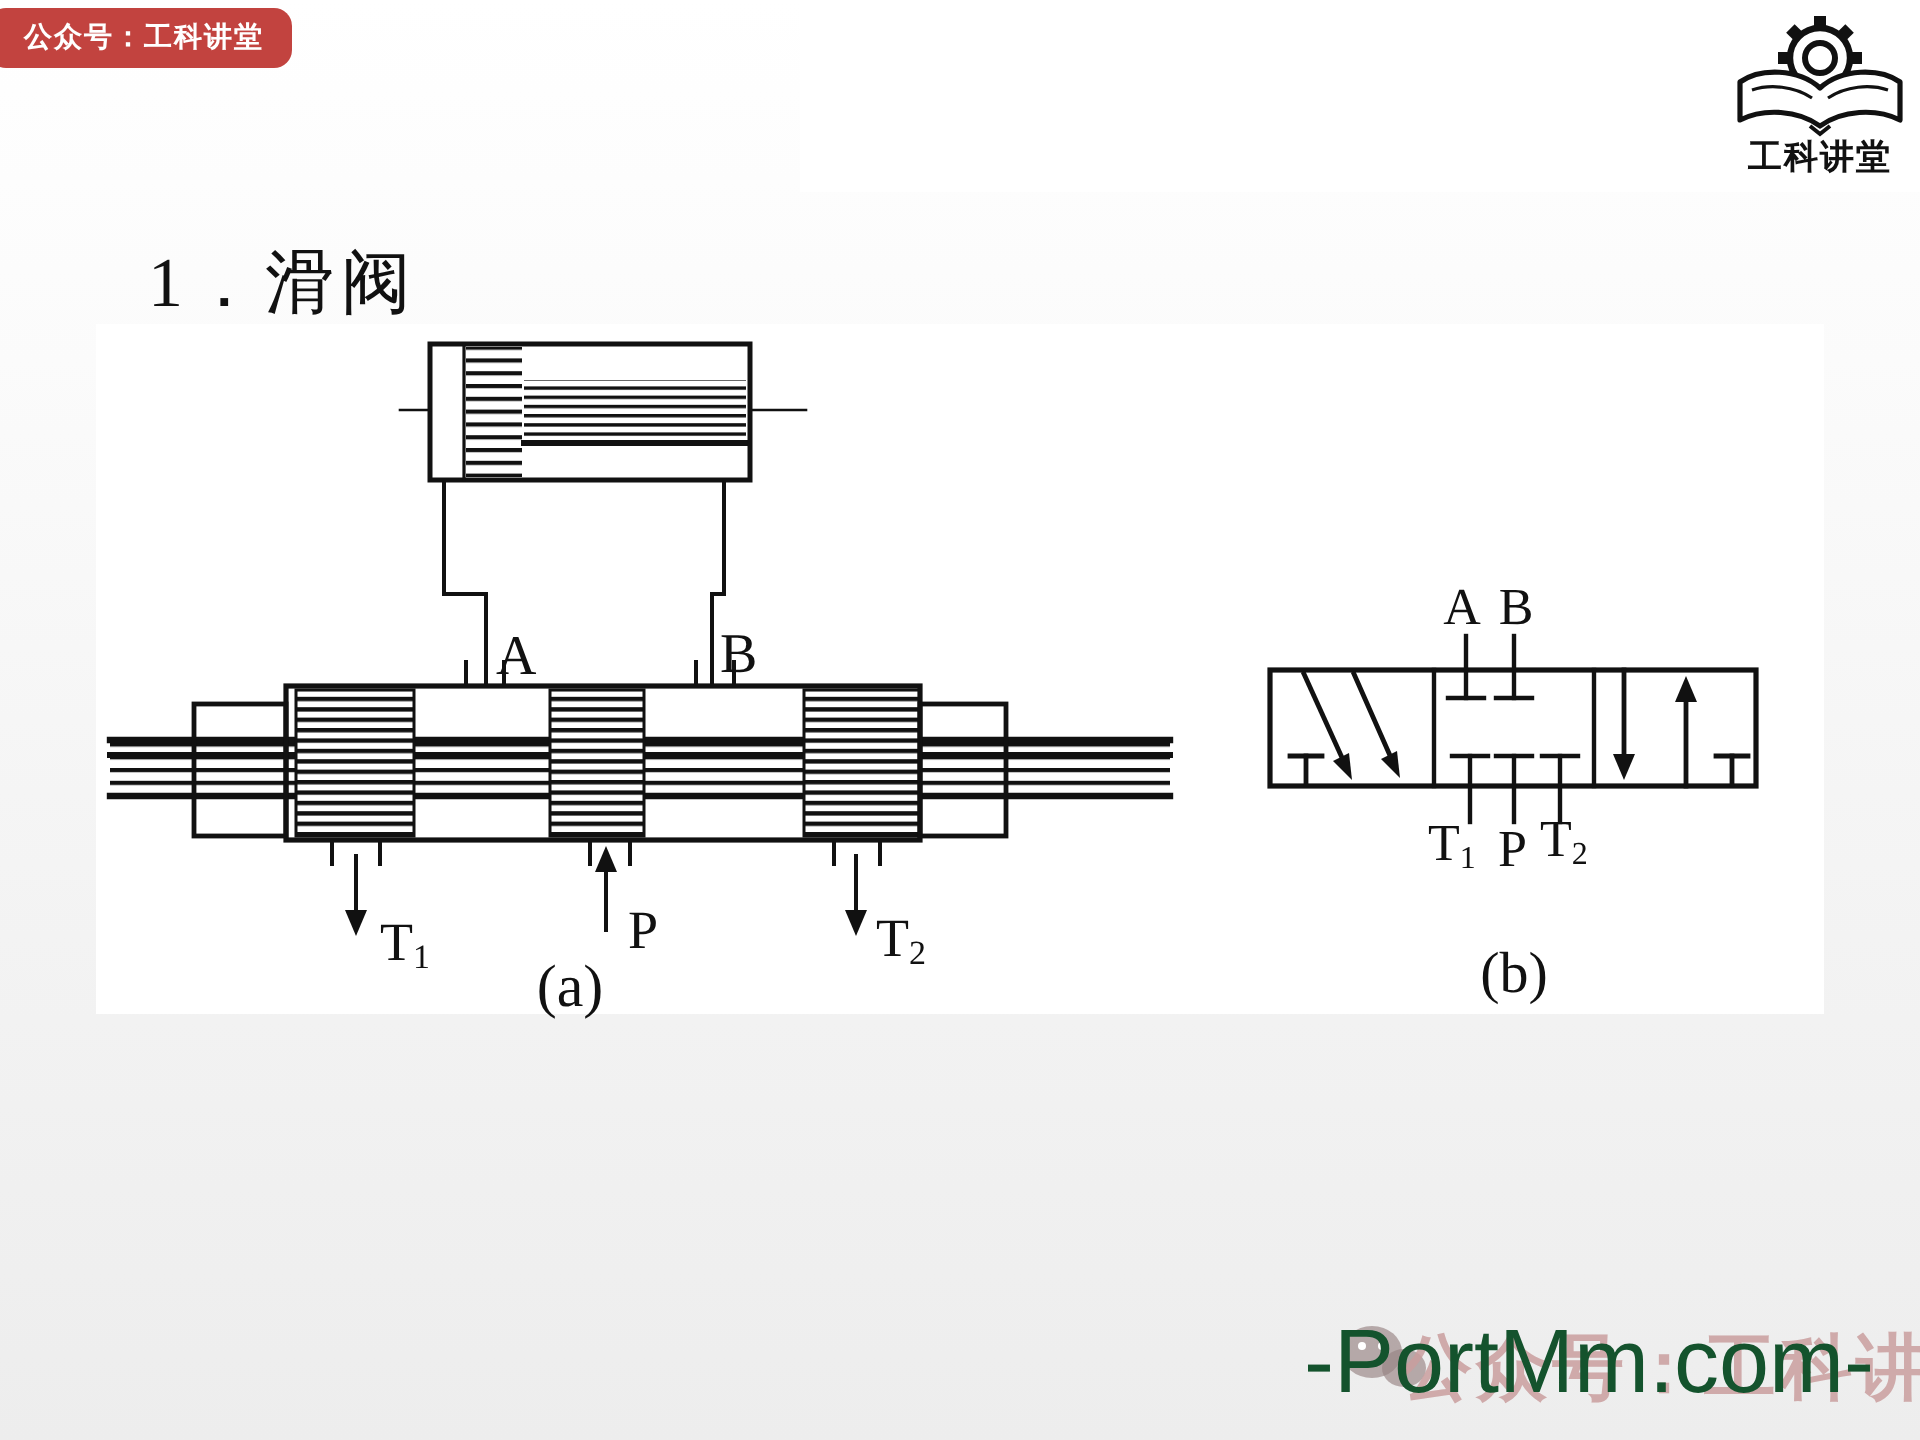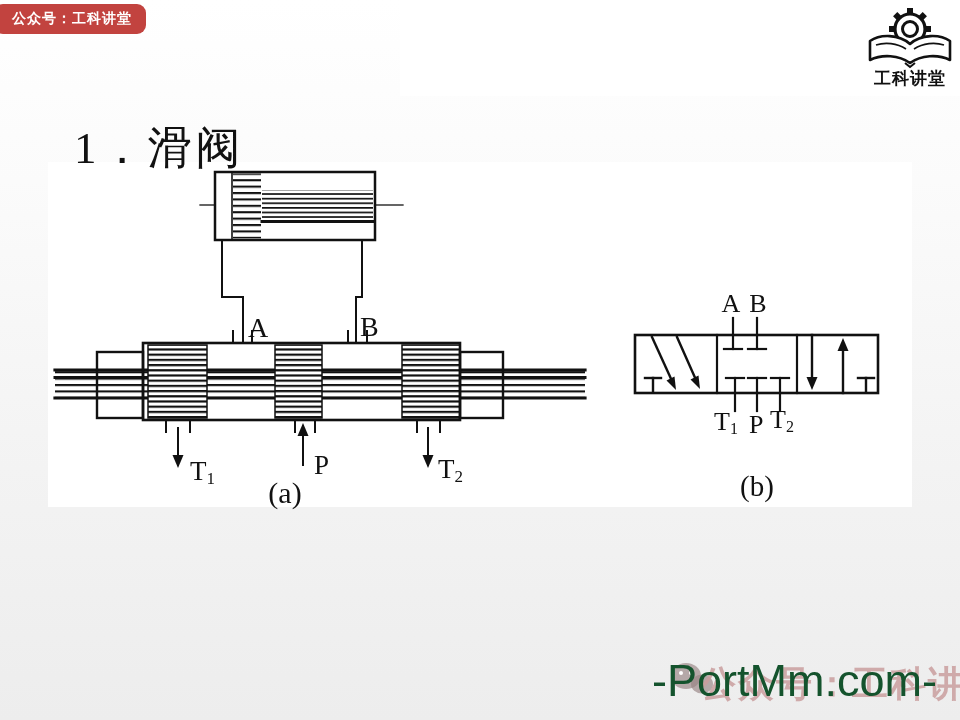--- a/index.html
+++ b/index.html
@@ -14,21 +14,21 @@
   }
   .badge{
     position:absolute;left:-6px;top:4px;height:30px;z-index:6;
     background:#c2433f;border-radius:9px;
     display:flex;align-items:center;padding:0 14px 0 18px;
     color:#ffffff;font-size:14px;font-weight:bold;letter-spacing:1px;
   }
   .page-title{
     position:absolute;left:74px;top:118px;z-index:5;
     font-family:"Liberation Serif","DejaVu Serif",serif;
-    font-size:45px;color:#111;letter-spacing:3px;
+    font-size:35px;color:#111;letter-spacing:3px;
   }
   .content-box{
     position:absolute;left:48px;top:162px;width:864px;height:345px;
     background:#ffffff;z-index:2;
   }
   .art{position:absolute;left:0;top:0;z-index:3;}
   .lbl{font-family:"Liberation Serif","DejaVu Serif",serif;fill:#111;}
   .logo-text{font-family:"Liberation Sans","DejaVu Sans",sans-serif;font-weight:bold;fill:#111;}
   .wm-hidden{
     position:absolute;left:700px;top:660px;z-index:7;

